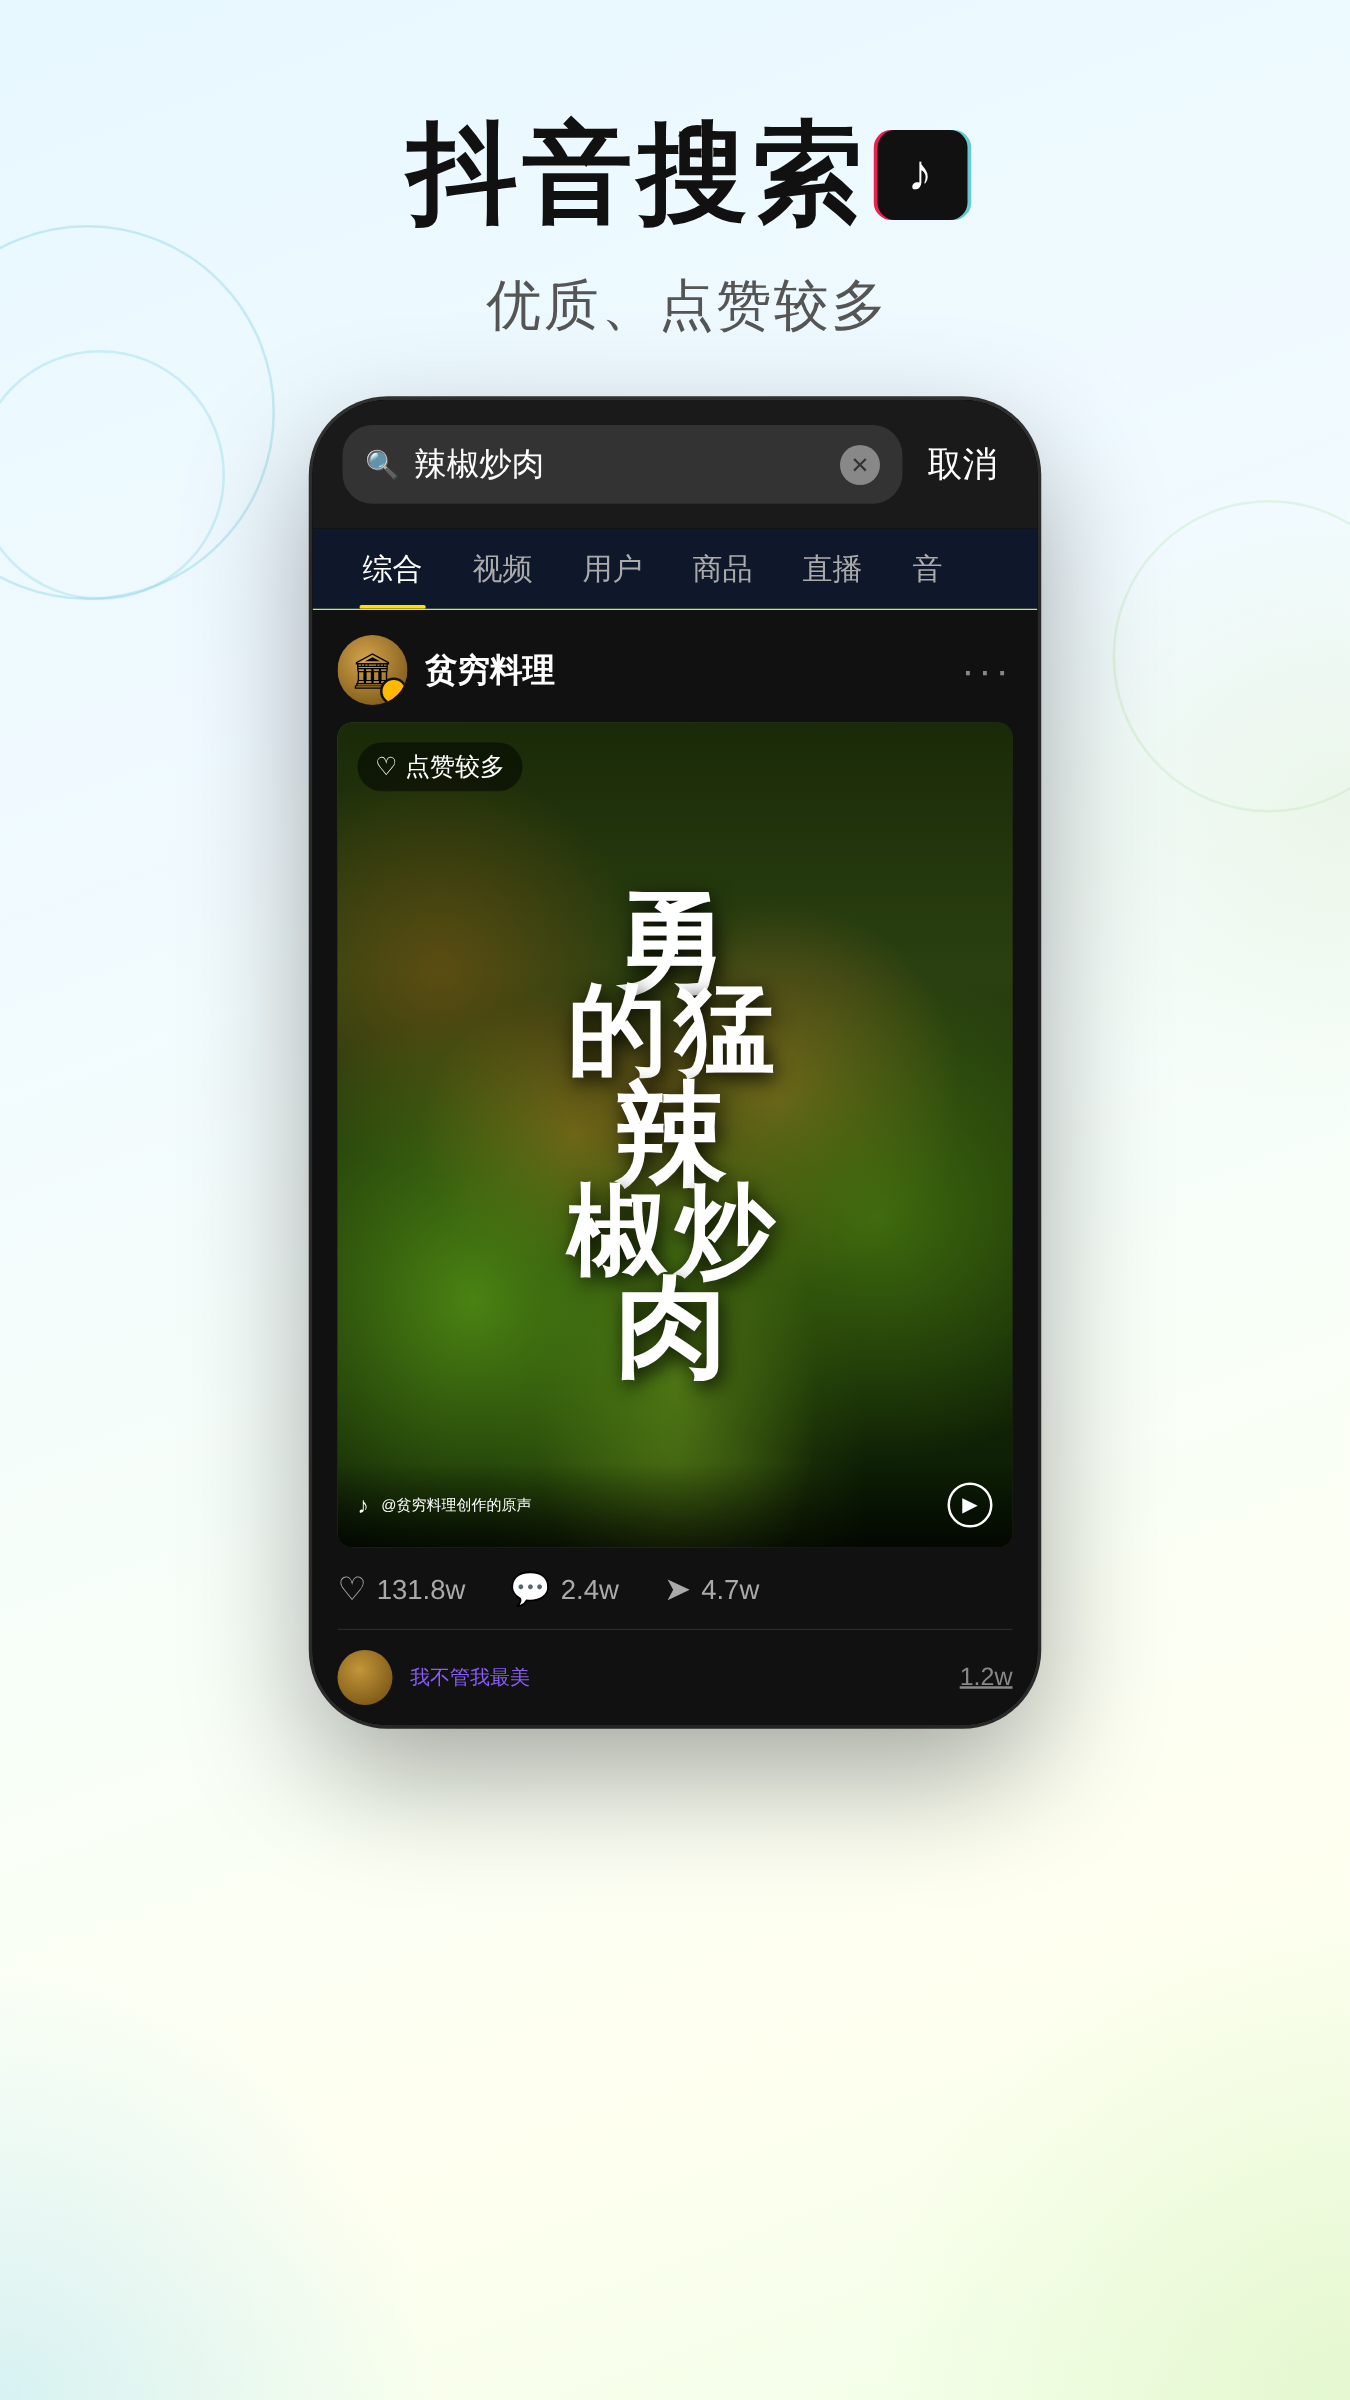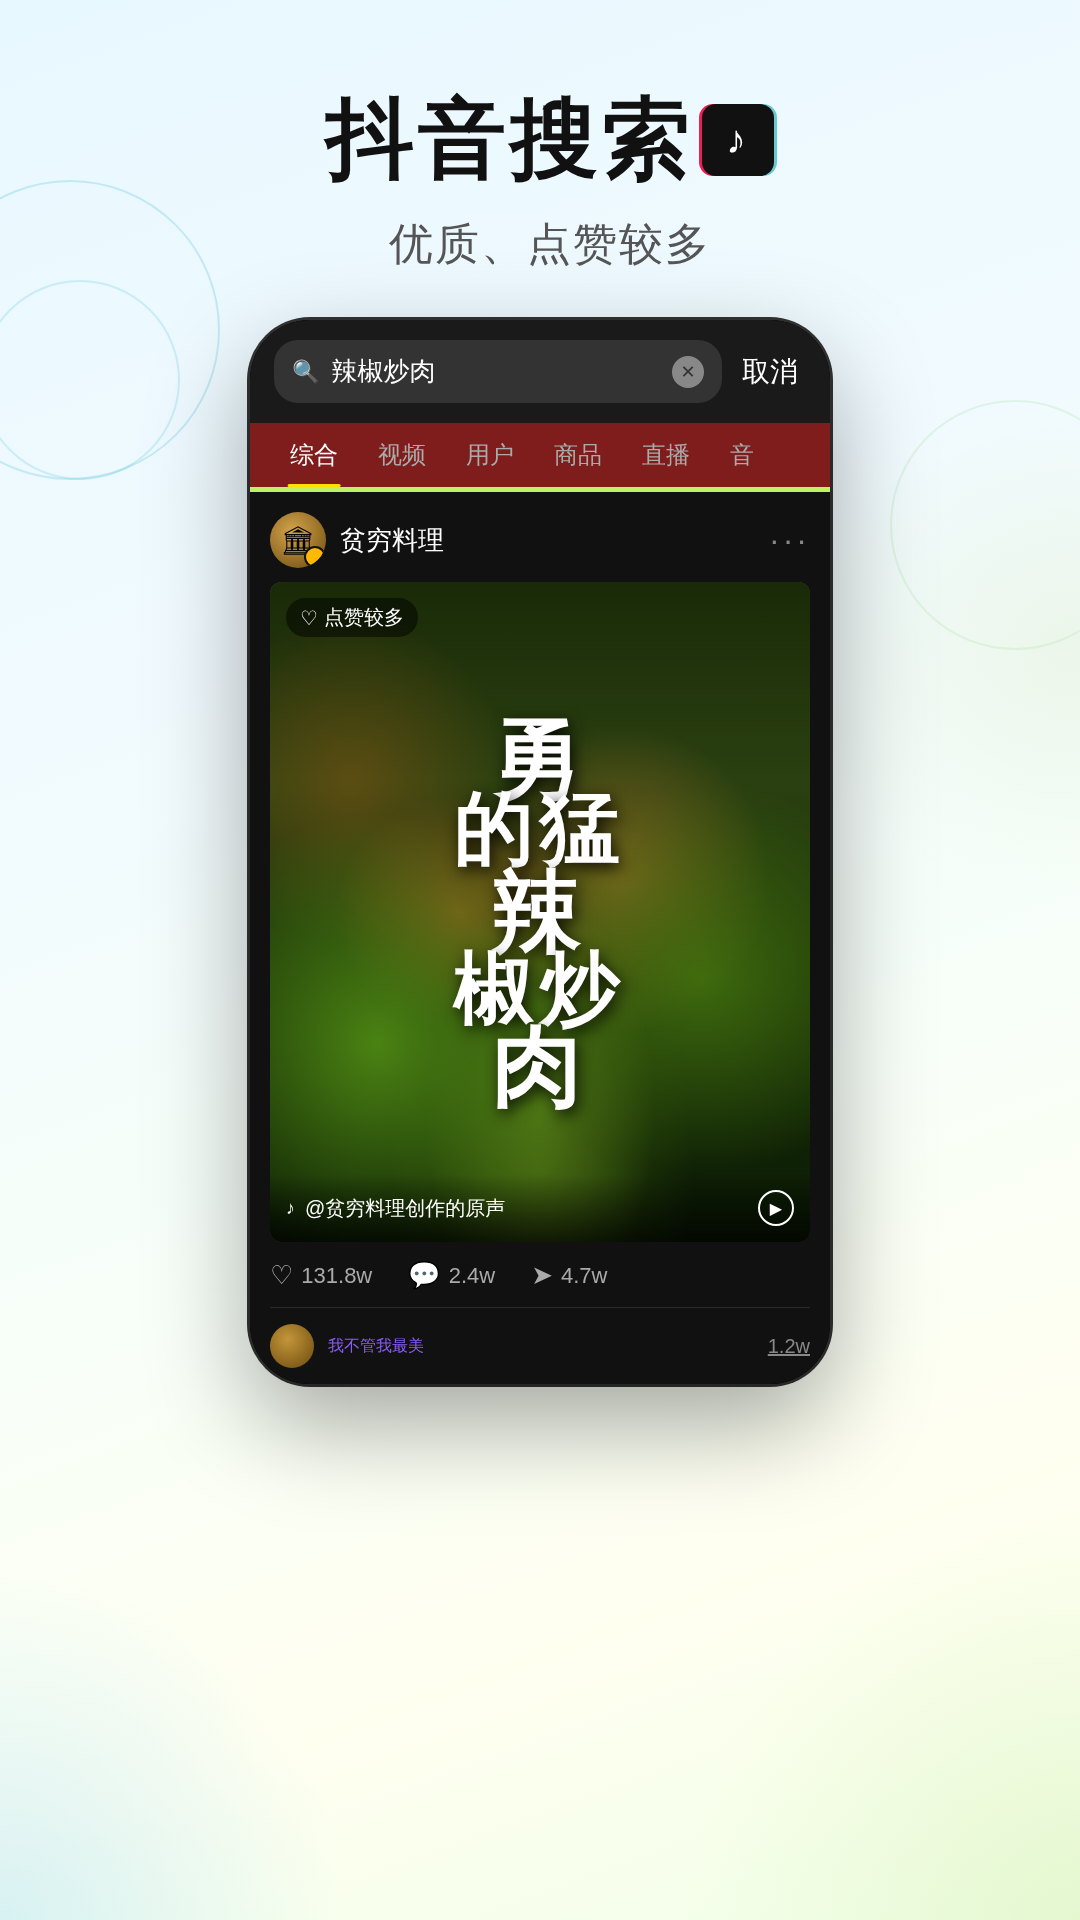--- a/index.html
+++ b/index.html
@@ -117,24 +117,24 @@
     }
     .search-cancel {
       color: #fff;
       font-size: 28px;
       white-space: nowrap;
       padding: 0 8px;
     }
 
     
     .tabs {
-      background: #7f1d1d;
+      background: #0f172a;
       display: flex;
       padding: 0 20px;
-      border-bottom: 5px solid #bef264;
+      border-bottom: 1px solid #bef264;
       overflow: hidden;
     }
     .tab {
       color: #aaa;
       font-size: 24px;
       padding: 16px 20px;
       position: relative;
       white-space: nowrap;
     }
     .tab.active {
@@ -181,21 +181,21 @@
     }
     .avatar-inner {
       width: 100%; height: 100%;
       background: radial-gradient(circle at 40% 35%, #d4a44c, #6b4a0e);
       display: flex; align-items: center; justify-content: center;
       font-size: 22px;
     }
     .author-name {
       color: #fff;
       font-size: 26px;
-      font-weight: 400;
+      font-weight: 700;
       flex: 1;
     }
     .more-btn {
       color: #888;
       font-size: 32px;
       letter-spacing: 3px;
     }
 
     
     .post-text {
@@ -272,21 +272,21 @@
       display: flex;
       align-items: center;
       gap: 10px;
     }
     .tiktok-small-icon {
       font-size: 18px;
       color: #fff;
     }
     .video-source {
       color: #fff;
-      font-size: 20px;
+      font-size: 12px;
       flex: 1;
     }
     .play-btn {
       width: 36px; height: 36px;
       border: 2px solid #fff;
       border-radius: 50%;
       display: flex; align-items: center; justify-content: center;
       color: #fff;
       font-size: 16px;
     }

